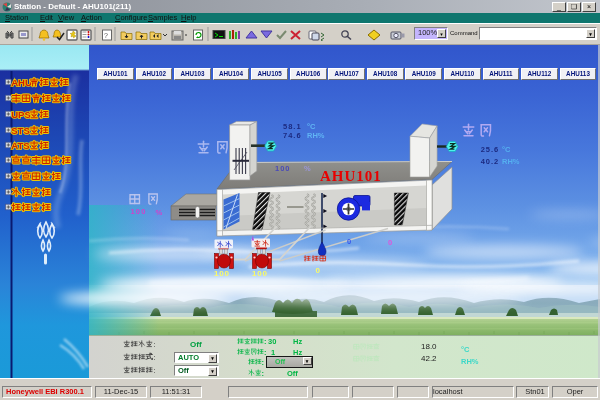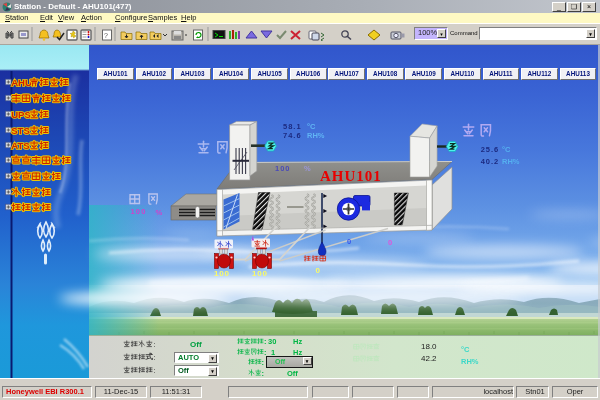--- a/index.html
+++ b/index.html
@@ -1,30 +1,30 @@
 <!DOCTYPE html>
 <html><head><meta charset="utf-8"><style>
 *{margin:0;padding:0;box-sizing:border-box}
 body{width:600px;height:400px;overflow:hidden;font-family:"Liberation Sans",sans-serif;position:relative;background:#d4d0c8}
 .abs{position:absolute}
 .ttl{left:0;top:0;width:600px;height:13px;background:linear-gradient(to right,#8a8e96,#a8adb5 60%,#c2c6cd);color:#fff;font-size:8px;font-weight:bold;line-height:13px}
-.mnu{left:0;top:13px;width:600px;height:10px;background:#fef9c3;font-size:7.5px;color:#111;line-height:10px}
+.mnu{left:0;top:13px;width:600px;height:10px;background:#0f766e;font-size:7.5px;color:#111;line-height:10px}
 .tlb{left:0;top:23px;width:600px;height:22px;background:#d4d0c8;border-top:1px solid #fff;border-bottom:1px solid #a8a49c}
 .wbtn{top:2px;width:14px;height:10px;background:#d4d0c8;border:1px solid;border-color:#fff #404040 #404040 #fff;font-size:7px;line-height:8px;text-align:center;color:#000}
 .sky{left:89px;top:45px;width:511px;height:333px;overflow:hidden;background:linear-gradient(#3156cc 0%,#3a64d4 15%,#4878dc 32%,#5c90e2 48%,#74a8ea 62%,#90c0f0 73%,#b0d8f6 82%,#c4e2f8 100%)}
 .side{left:0;top:45px;width:89px;height:333px;overflow:hidden;background:linear-gradient(#9ae8f2 0px,#a9eef6 24px,#1b2fa0 26px,#1d47b4 90px,#2160cc 170px,#2a84d8 240px,#1f97dc 280px,#1a9ad8 333px)}
 .tab{top:68px;height:11.5px;width:36.8px;background:#f0f0f4;border:1px solid;border-color:#fff #707070 #707070 #fff;color:#00127a;font-size:6.3px;text-align:center;line-height:10px;font-weight:bold}
 .bot{left:89px;top:335px;width:511px;height:43px;border-top:1px solid #9ab098;background:linear-gradient(to right,#d3d3cf,#d5decb 35%,#d2e6cc 60%,#cfe8ca)}
 .sbar{left:0;top:378px;width:600px;height:22px;background:#d4d0c8;border-top:1px solid #fff}
 .cell{top:386px;height:11.5px;border:1px solid;border-color:#808080 #fff #fff #808080;font-size:8px;line-height:10px;color:#222;padding-left:3px}
 .combo{background:#fff;border:1px solid;border-color:#808080 #fff #fff #808080;font-size:7.5px;color:#007d2a;line-height:10px;padding-left:3px;font-weight:bold}
 .cbtn{position:absolute;right:1px;top:1px;width:9px;background:#d4d0c8;border:1px solid;border-color:#fff #404040 #404040 #fff;font-size:5px;line-height:7px;text-align:center;color:#000}
 </style></head><body>
 <div class="abs ttl">
-    <span style="position:absolute;left:14px">Station - Default - AHU101(477)</span>
+    <span style="position:absolute;left:14px">Station - Default - AHU101(211)</span>
   </div>
 <svg class="abs" style="left:2px;top:2px" width="10" height="10">
     <circle cx="5" cy="5" r="4.5" fill="#2a7f6f"></circle>
     <path d="M5 5 L1 2 L5 1 Z" fill="#d44"></path>
     <path d="M5 5 L9 2 L9 6 Z" fill="#ddd"></path>
     <path d="M5 5 L3 9 L8 8 Z" fill="#335"></path>
   </svg>
 <div class="abs wbtn" style="left:552px">_</div>
 <div class="abs wbtn" style="left:567px">❏</div>
 <div class="abs wbtn" style="left:582px">×</div>
@@ -255,21 +255,21 @@
 <div class="abs" style="left:461px;top:357px;font-size:7.5px;color:#3cd8c8;font-weight:bold">RH%</div>
 <div class="abs sbar"></div>
 <div class="abs" style="left:598px;top:45px;width:2px;height:333px;background:#c8ccd0;opacity:0.7"></div>
 <div class="abs cell" style="left:2px;width:90px;font-size:7.5px"><b style="color:#d00">Honeywell EBI R300.1</b></div>
 <div class="abs cell" style="left:95px;width:52px;text-align:center;padding-left:0;font-size:7.5px">11-Dec-15</div>
 <div class="abs cell" style="left:150px;width:52px;text-align:center;padding-left:0;font-size:7.5px">11:51:31</div>
 <div class="abs cell" style="left:228px;width:80px;font-size:7.5px"></div>
 <div class="abs cell" style="left:312px;width:37px;font-size:7.5px"></div>
 <div class="abs cell" style="left:352px;width:42px;font-size:7.5px"></div>
 <div class="abs cell" style="left:397px;width:32px;font-size:7.5px"></div>
-<div class="abs cell" style="left:432px;width:82px;text-align:right;padding-left:0;font-size:7.5px">localhost</div>
+<div class="abs cell" style="left:432px;width:82px;text-align:left;padding-left:0;font-size:7.5px">localhost</div>
 <div class="abs cell" style="left:516px;width:33px;text-align:center;padding-left:5px;font-size:7.5px">Stn01</div>
 <div class="abs cell" style="left:552px;width:46px;text-align:center;padding-left:0;font-size:7.5px">Oper</div>
 <svg class="abs" style="left:0;top:0;z-index:50" width="600" height="400" font-family="Liberation Sans, sans-serif">
     <defs>
       <symbol id="hzA" viewBox="0 0 100 100" overflow="visible">
         <path d="M15 20 H85 V85 H15 Z" fill="none" stroke="currentColor" stroke-width="10" stroke-linecap="round"></path>
         <path d="M15 52 H85" fill="none" stroke="currentColor" stroke-width="10" stroke-linecap="round"></path>
         <path d="M50 20 V85" fill="none" stroke="currentColor" stroke-width="10" stroke-linecap="round"></path>
       </symbol>
       <symbol id="hzB" viewBox="0 0 100 100" overflow="visible">

